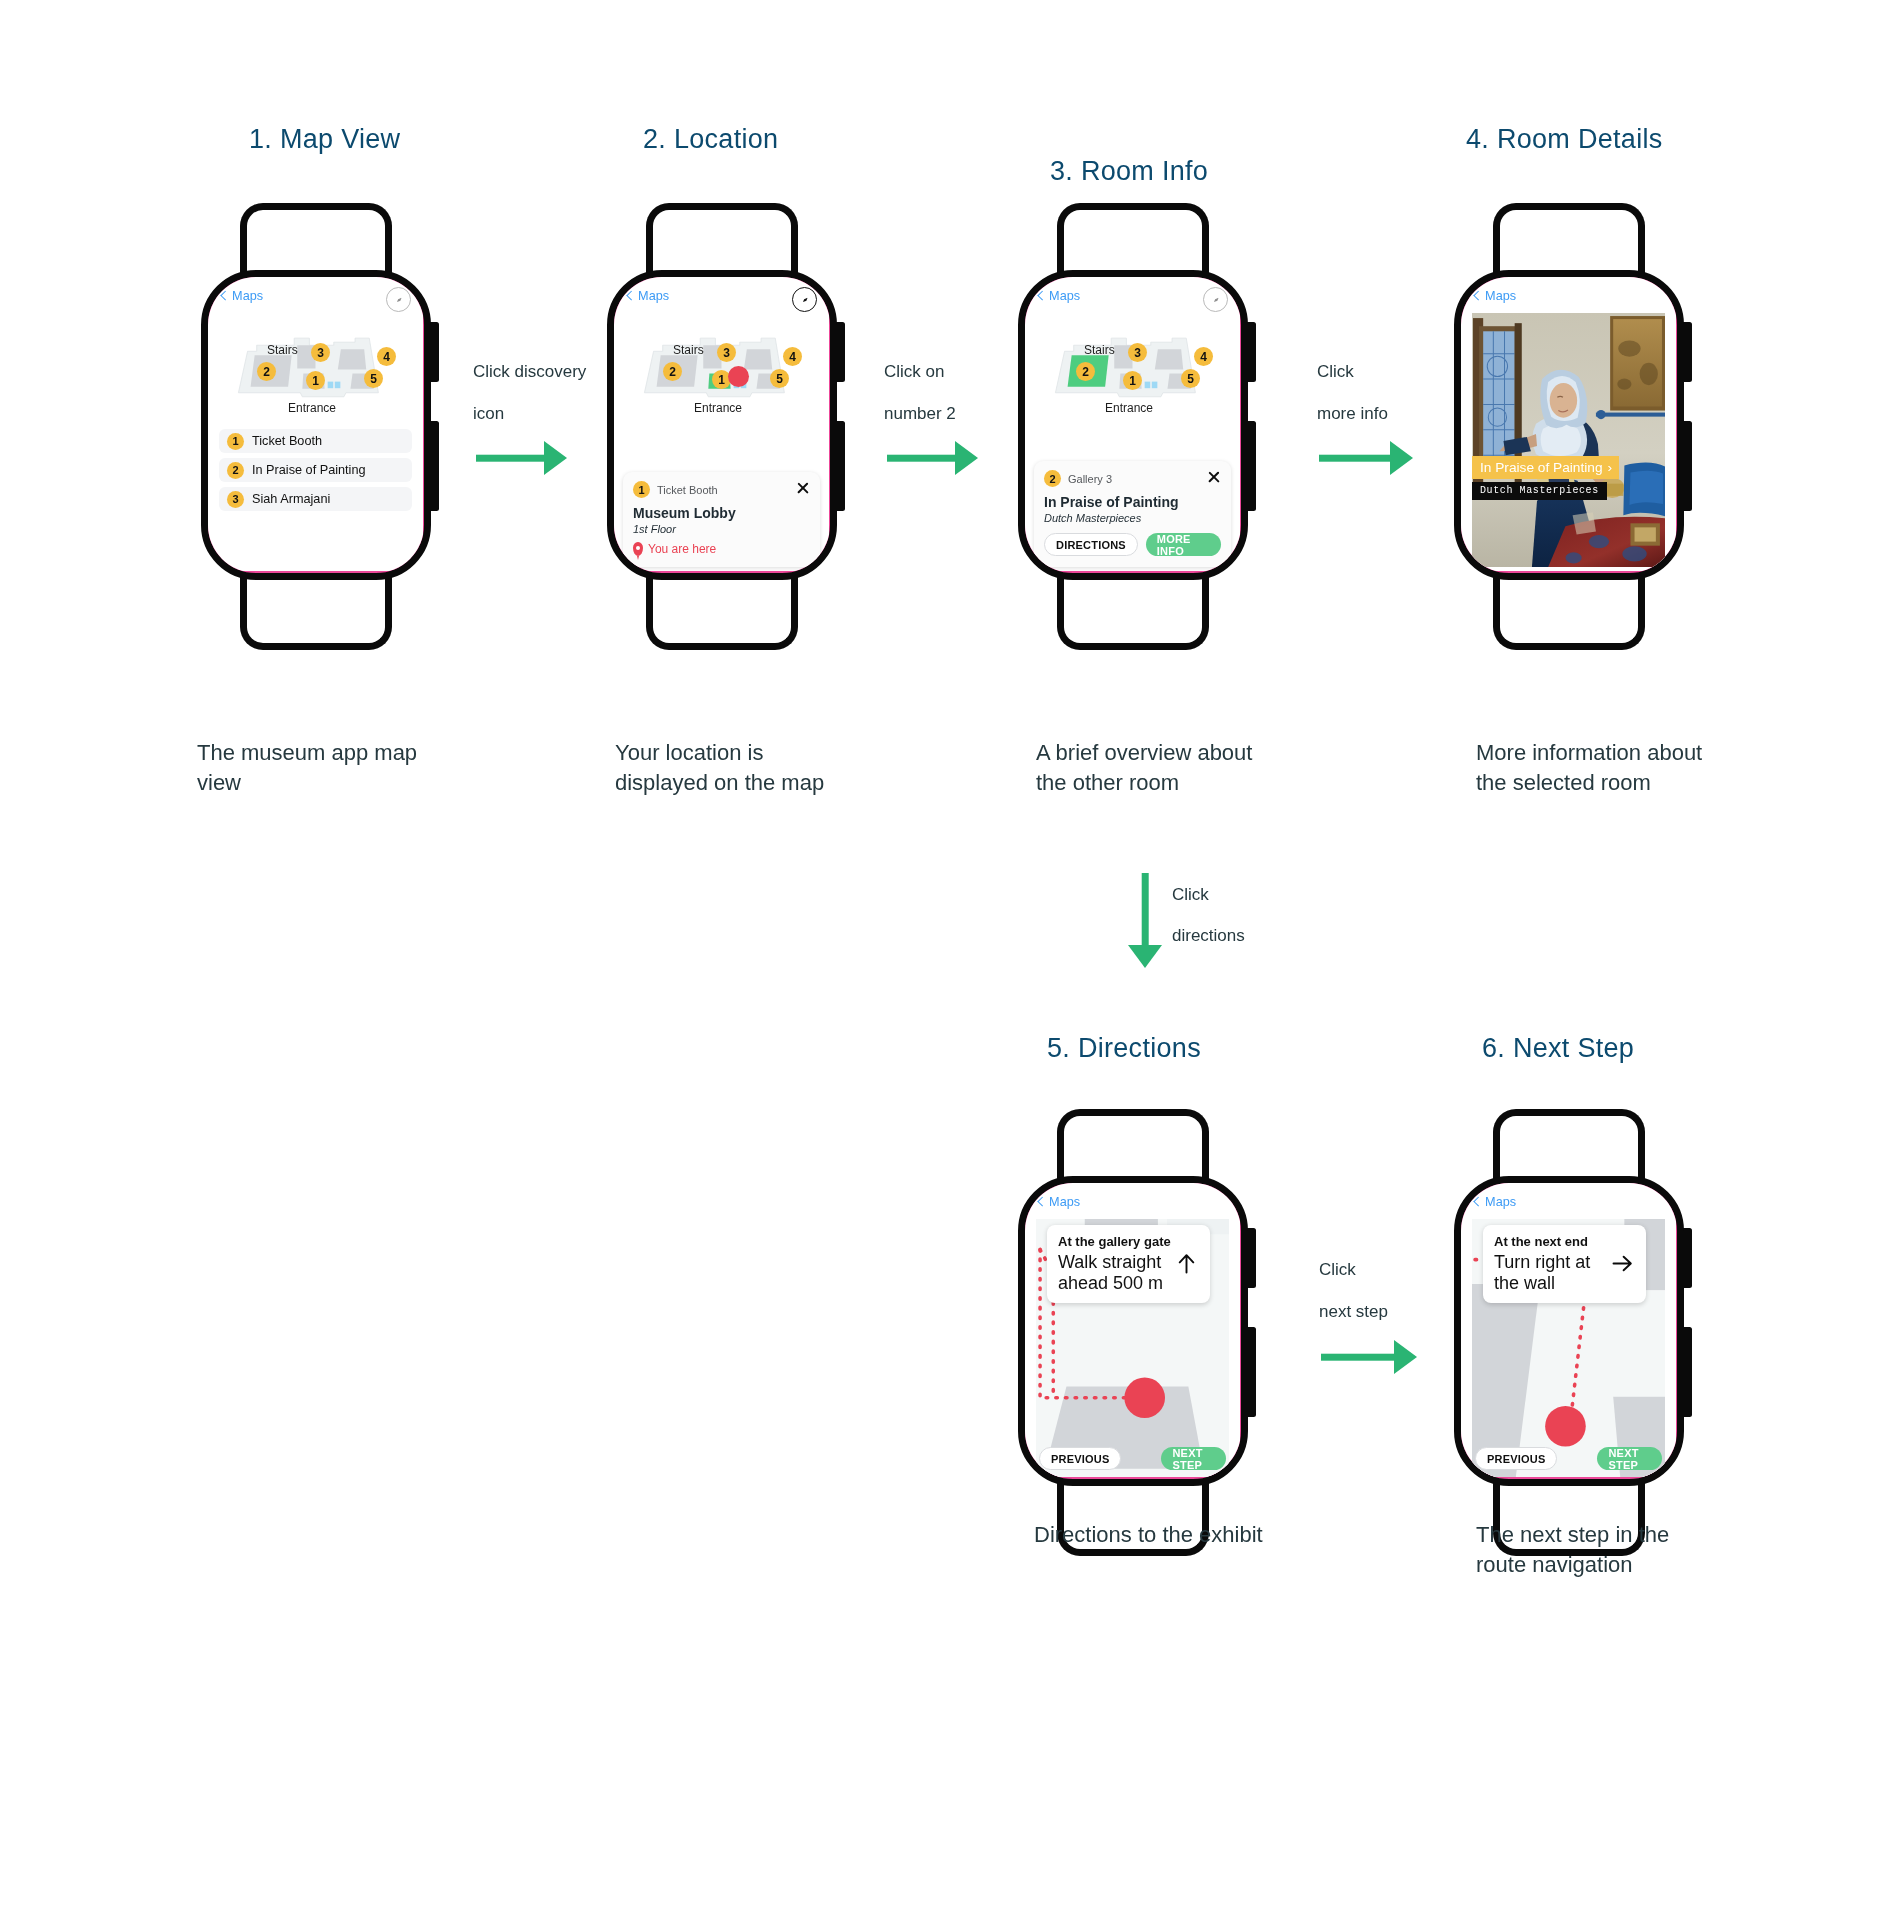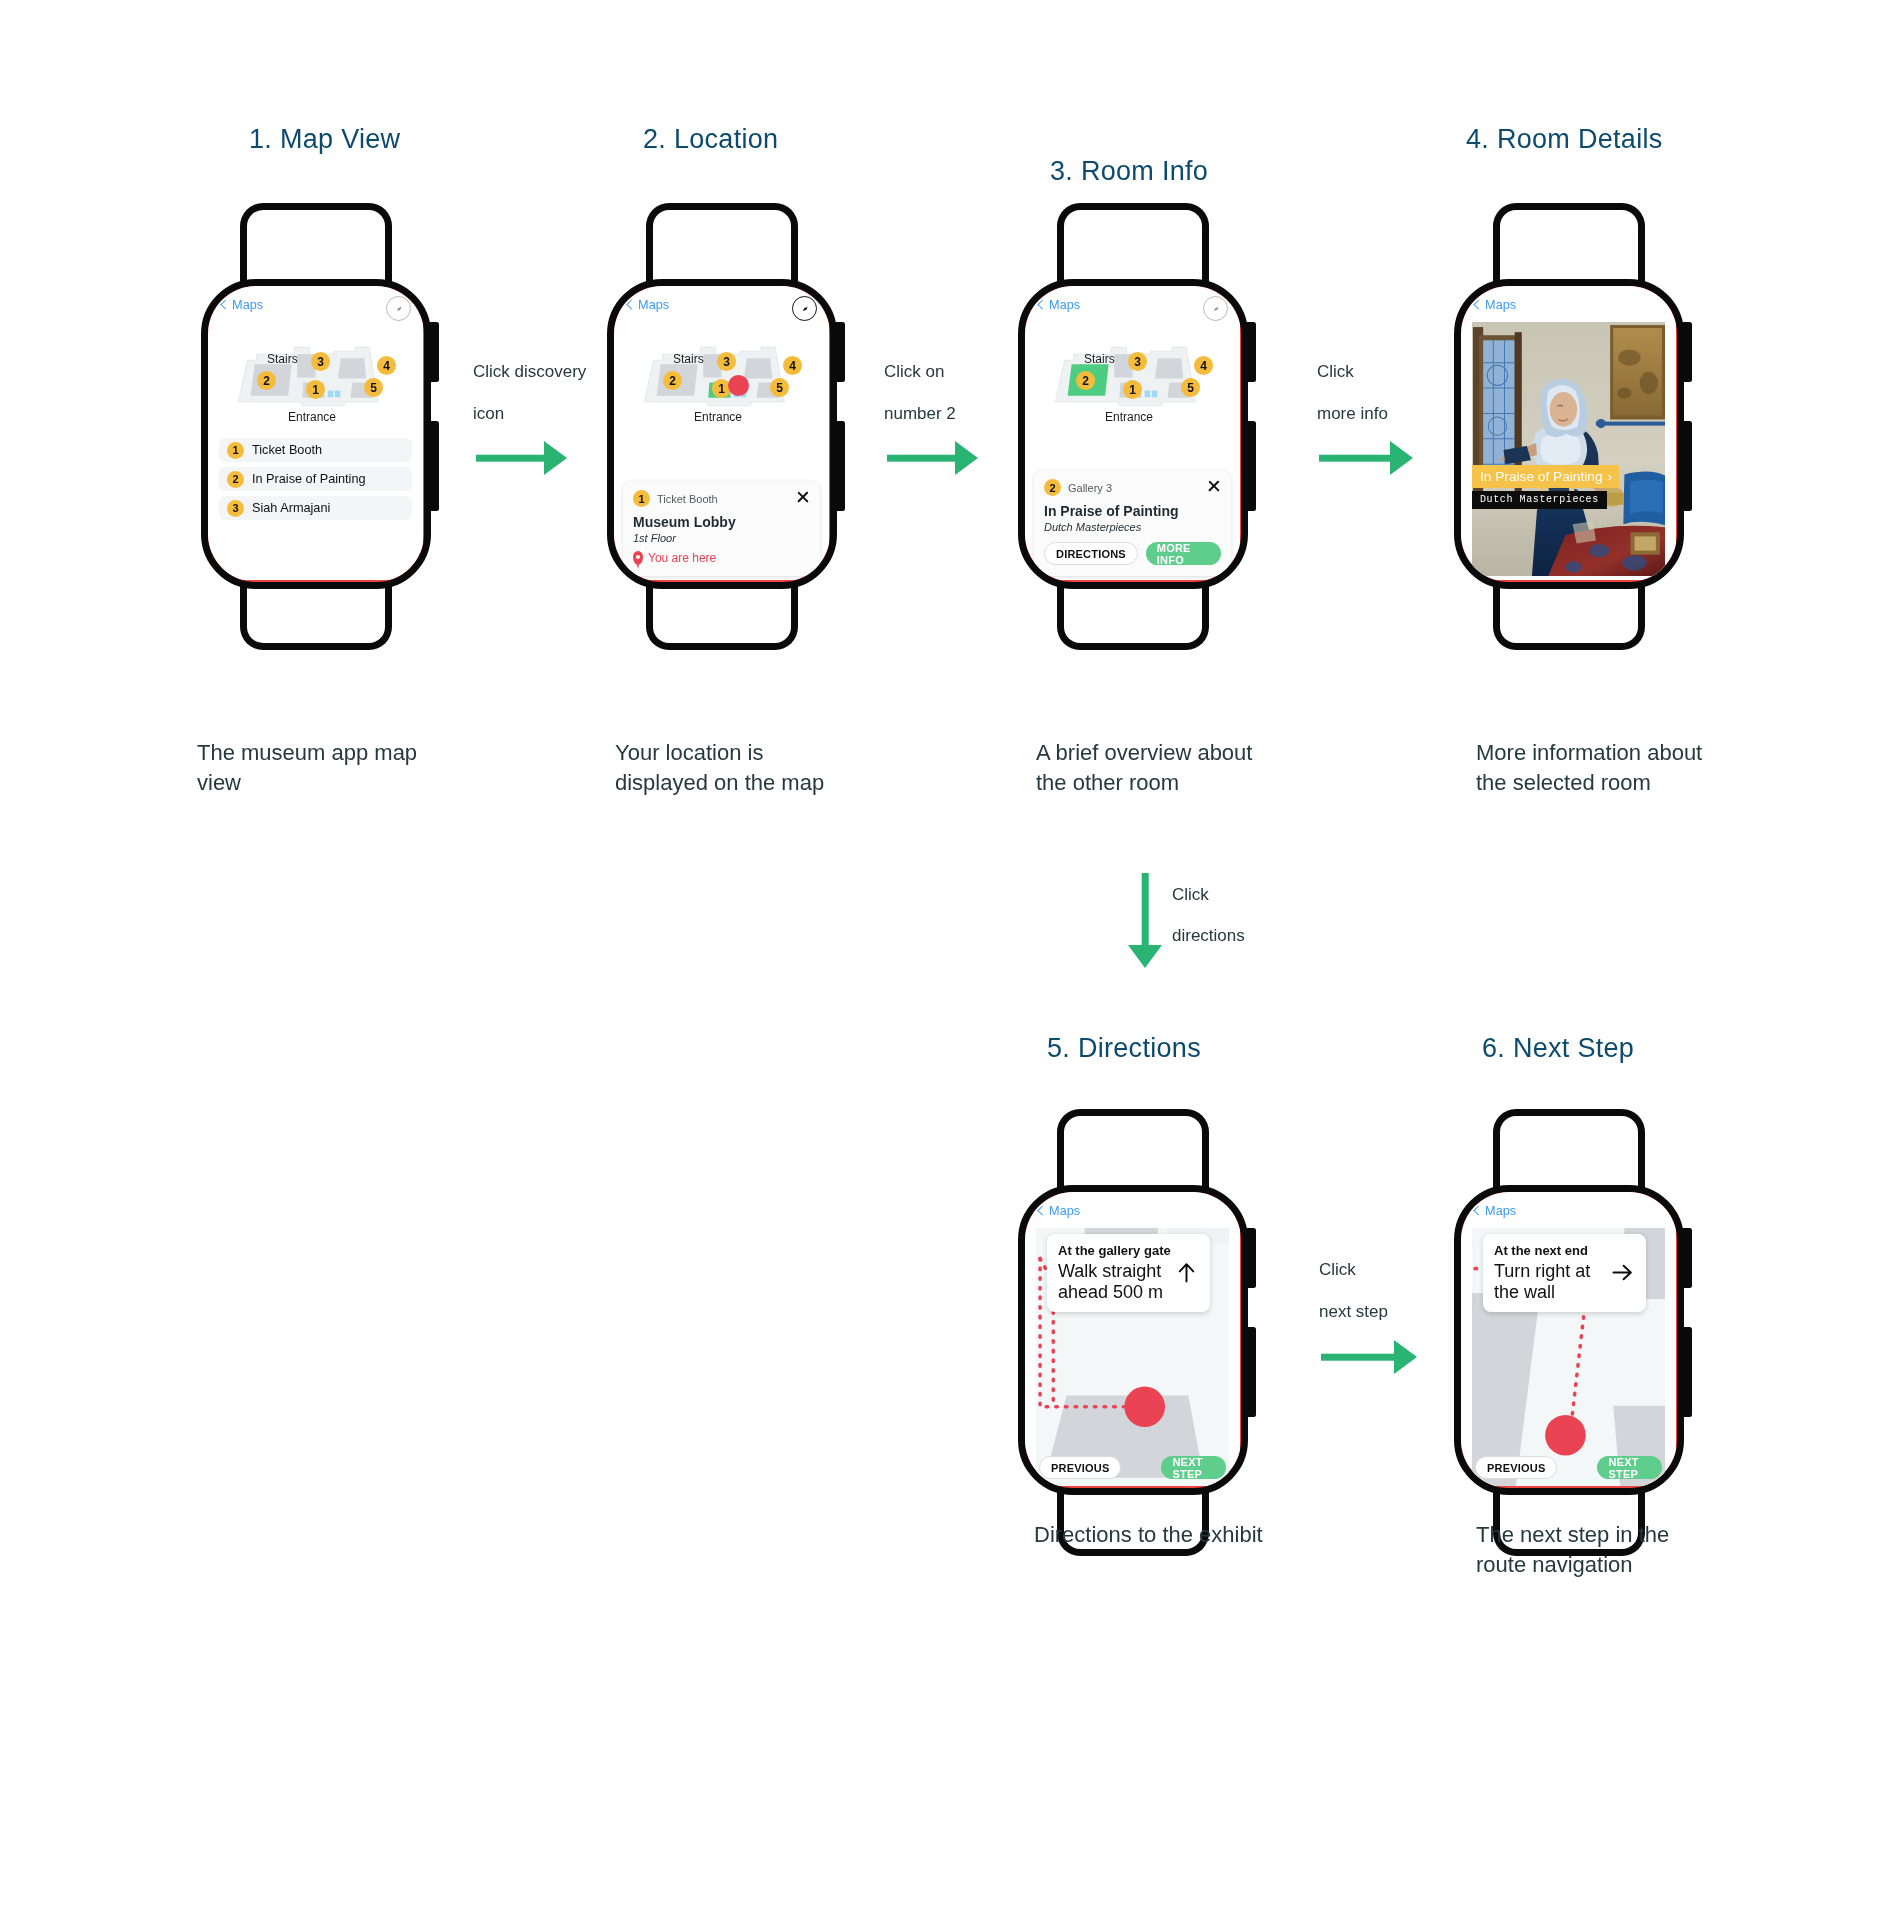--- a/index.html
+++ b/index.html
@@ -68,25 +68,25 @@
 
   
   .watch { position: absolute; width: 249px; height: 447px; }
   .band {
     position: absolute; left: 48px; width: 152px;
     border: 7px solid #0a0a0a; background: #fff;
   }
   .band.top { top: 0; height: 127px; border-radius: 23px 23px 5px 5px; border-bottom: none; }
   .band.bottom { bottom: 0; height: 127px; border-radius: 5px 5px 23px 23px; border-top: none; }
   .case {
-    position: absolute; left: 9px; top: 76px;
+    position: absolute; left: 9px; top: 67px;
     width: 230px; height: 310px;
     border: 7.6px solid #0a0a0a;
     border-radius: 55px;
-    background: #ef4444;
+    background: #ec4899;
     overflow: hidden;
   }
   .crown, .side-btn {
     position: absolute; left: 236px; width: 11px;
     background: #0a0a0a; border-radius: 2.5px;
   }
   .crown { top: 119px; height: 60px; }
   .side-btn { top: 218px; height: 90px; }
 
   .screen {

